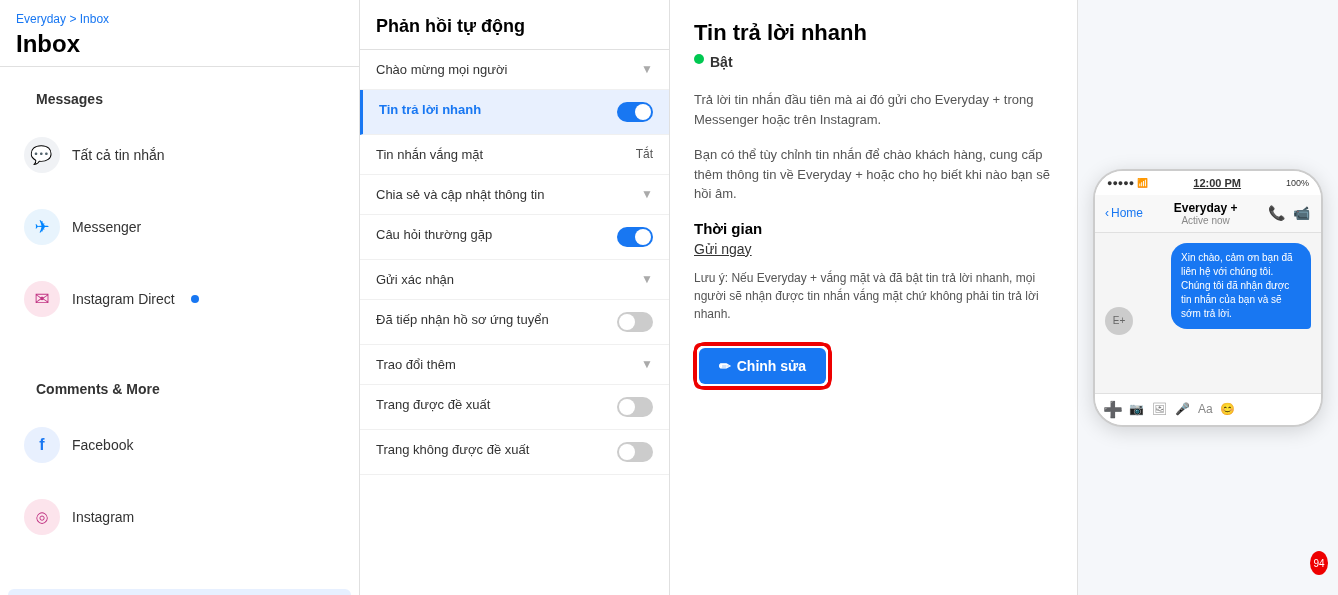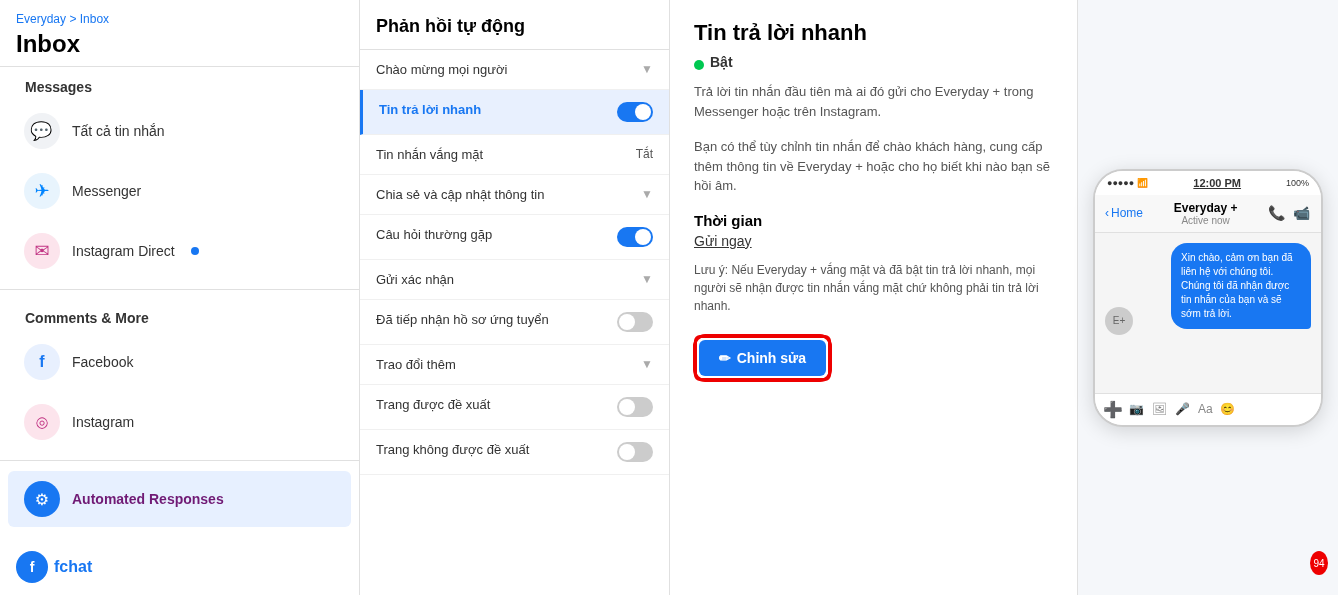--- a/index.html
+++ b/index.html
@@ -1,24 +1,24 @@
 <!DOCTYPE html>
 <html><head>
   <meta charset="utf-8">
   <style>
     * { box-sizing: border-box; margin: 0; padding: 0; }
     body { font-family: -apple-system, BlinkMacSystemFont, 'Segoe UI', Arial, sans-serif; font-size: 14px; background: #fff; display: flex; height: 595px; overflow: hidden; }
 
     
-    .sidebar { width: 360px; min-width: 360px; border-right: 1px solid #e0e0e0; display: flex; flex-direction: column; background: #fff; overflow-y: auto; }
+    .sidebar { width: 360px; min-width: 360px; border-right: 1px solid #e0e0e0; display: flex; flex-direction: column; background: #fff; overflow-y: auto; gap: 12px; }
     .sidebar-header { padding: 12px 16px 8px; border-bottom: 1px solid #e0e0e0; }
     .breadcrumb { font-size: 12px; color: #555; }
     .breadcrumb span { color: #1877f2; }
     .page-title { font-size: 24px; font-weight: 700; color: #000; margin-top: 4px; }
-    .section-label { font-size: 14px; font-weight: 700; color: #333; padding: 12px 25px 6px; }
+    .section-label { font-size: 14px; font-weight: 700; color: #333; padding: 12px 0 6px; margin-left: 36px; }
     .nav-item { display: flex; align-items: center; gap: 12px; padding: 10px 16px; cursor: pointer; border-radius: 6px; margin: 2px 8px; }
     .nav-item.active { background: #e7f0ff; }
     .nav-icon { width: 36px; height: 36px; border-radius: 50%; display: flex; align-items: center; justify-content: center; font-size: 18px; flex-shrink: 0; }
     .nav-icon.messenger { background: #e8f4fd; color: #0084ff; }
     .nav-icon.all-msg { background: #f0f2f5; color: #555; }
     .nav-icon.instagram { background: #fce4ec; color: #c13584; }
     .nav-icon.facebook { background: #e8f0fe; color: #1877f2; }
     .nav-icon.automated { background: #e8f0fe; color: #1877f2; }
     .nav-label { font-size: 14px; color: #333; }
     .divider { height: 1px; background: #e0e0e0; margin: 8px 0; }
@@ -36,21 +36,21 @@
     
     .toggle { width: 36px; height: 20px; background: #1877f2; border-radius: 10px; position: relative; flex-shrink: 0; cursor: pointer; }
     .toggle::after { content: ''; position: absolute; width: 16px; height: 16px; background: #fff; border-radius: 50%; top: 2px; right: 2px; transition: 0.2s; }
     .toggle.off { background: #ccc; }
     .toggle.off::after { right: auto; left: 2px; }
     .status-text { font-size: 12px; color: #555; }
 
     
     .detail-panel { flex: 1; overflow-y: auto; padding: 20px 24px; border-right: 1px solid #e0e0e0; background: #fff; }
     .detail-title { font-size: 22px; font-weight: 700; color: #000; margin-bottom: 8px; }
-    .status-row { display: flex; align-items: flex-end; gap: 6px; margin-bottom: 12px; }
+    .status-row { display: flex; align-items: flex-start; gap: 6px; margin-bottom: 20px; }
     .status-dot { width: 10px; height: 10px; background: #00c851; border-radius: 50%; }
     .status-on { font-size: 14px; font-weight: 600; color: #333; }
     .detail-desc { font-size: 13px; color: #555; line-height: 1.5; margin-bottom: 16px; }
     .detail-section-title { font-size: 15px; font-weight: 700; color: #000; margin-bottom: 4px; }
     .detail-section-value { font-size: 14px; color: #333; margin-bottom: 12px; text-decoration: underline; }
     .detail-note { font-size: 12px; color: #555; line-height: 1.5; margin-bottom: 20px; }
     .edit-btn { background: #1877f2; color: #fff; border: none; padding: 10px 20px; border-radius: 6px; font-size: 14px; font-weight: 600; cursor: pointer; display: inline-flex; align-items: center; gap: 6px; outline: 3px solid #e00; outline-offset: 3px; }
 
     
     .phone-panel { width: 260px; min-width: 260px; background: #f5f7fa; display: flex; align-items: center; justify-content: center; padding: 10px; }

